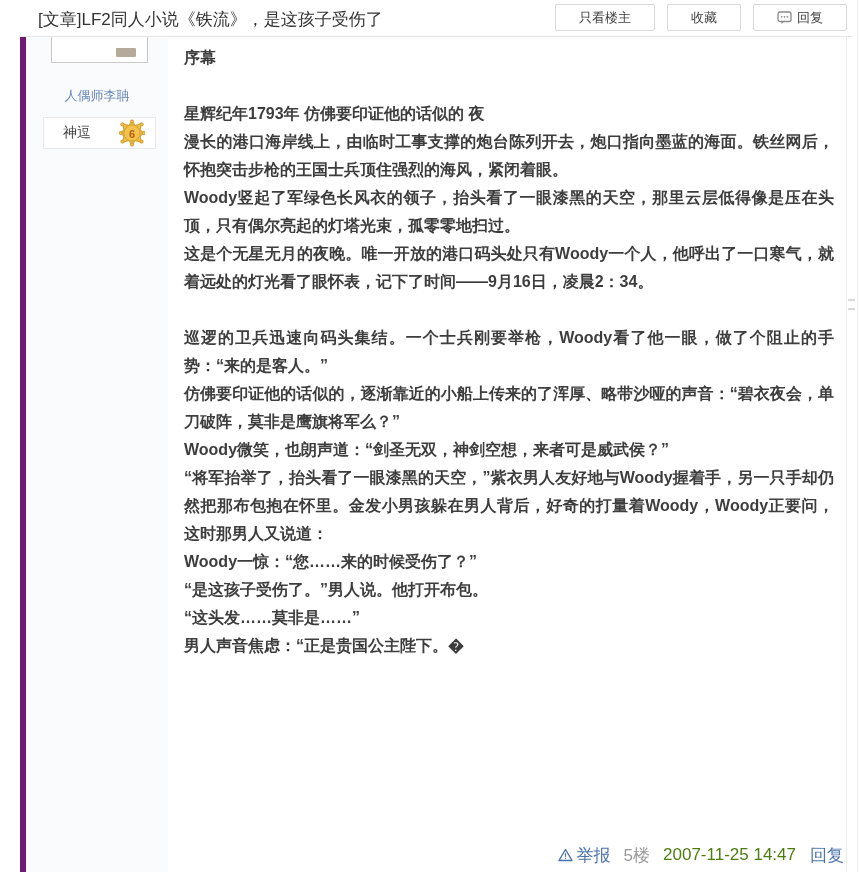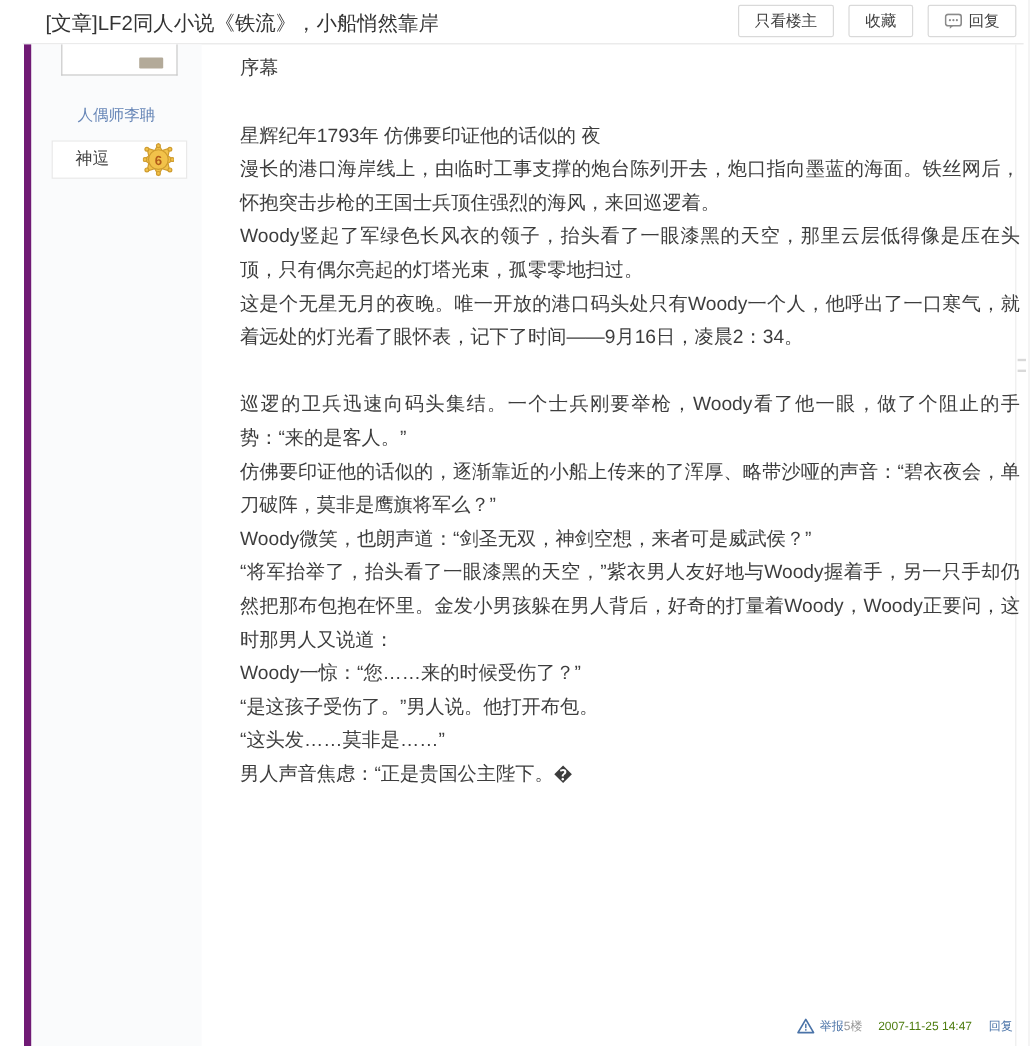--- a/index.html
+++ b/index.html
@@ -7,21 +7,21 @@
     width:861px;height:872px;position:relative;overflow:hidden;
     background:#fff;font-family:"Liberation Sans",sans-serif;
     -webkit-font-smoothing:antialiased;
   }
   
   .header{position:absolute;top:0;left:0;right:0;height:36px;background:#fff;}
   .header-divider{position:absolute;top:36px;left:19px;right:8px;height:1px;background:#e6e6e6;}
   .thread-title{position:absolute;left:38px;top:8px;font-size:17px;color:#333;white-space:nowrap;}
   .header-buttons{position:absolute;right:14px;top:4px;display:flex;gap:12px;}
   .hbtn{
-    height:27px;padding:0 13px;border:1px solid #d9d9d9;border-radius:2px;
+    height:27px;padding:0 23px;border:1px solid #d9d9d9;border-radius:2px;
     background:#fff;font-size:13px;color:#404040;display:flex;align-items:center;gap:5px;
     cursor:pointer;box-sizing:border-box;white-space:nowrap;
   }
   .hbtn svg{display:block;}
   
   .post-right-border{position:absolute;top:37px;bottom:0;left:846px;width:1px;background:#ededed;}
   
   .author-col{position:absolute;top:37px;bottom:0;left:20px;width:148px;background:#fafbfc;border-left:6px solid #701a75;box-sizing:border-box;}
   .avatar-box{
     position:absolute;left:25px;top:0;width:97px;height:26px;background:#fff;
@@ -32,43 +32,43 @@
     position:absolute;left:0;right:0;top:50px;text-align:center;
     font-size:13px;color:#6887b7;cursor:pointer;
   }
   .level-card{
     position:absolute;left:17px;top:80px;width:113px;height:32px;background:#fff;
     border:1px solid #e9e9e9;box-sizing:border-box;display:flex;align-items:center;cursor:pointer;
   }
   .level-title{font-size:14px;color:#404040;margin-left:19px;}
   .level-star{margin-left:auto;margin-right:10px;display:block;}
   
-  .post-body{position:absolute;left:200px;top:44px;width:650px;}
+  .post-body{position:absolute;left:184px;top:44px;width:650px;font-weight:bold;}
   .para{margin:0;min-height:28px;line-height:28px;font-size:16px;color:#3d3d3d;
         word-break:break-all;text-align:justify;text-justify:inter-ideograph;}
   
   .post-footer{
     position:absolute;right:17px;bottom:8px;height:18px;
-    display:flex;align-items:center;font-size:10px;white-space:nowrap;
+    display:flex;align-items:center;font-size:17px;white-space:nowrap;
   }
   .report-link{display:flex;align-items:center;gap:4px;color:#4a73a8;cursor:pointer;}
-  .floor-label{color:#999;}
+  .floor-label{color:#999;margin-left:13px;}
   .post-time{color:#4d7c0f;margin-left:13px;}
   .reply-link{color:#4a73a8;margin-left:14px;cursor:pointer;}
   
   .scroll-track{position:absolute;top:0;bottom:0;right:0;width:3px;background:#fff;border-left:1px solid #ededed;}
   .scroll-dash{position:absolute;right:6px;width:7px;height:2px;background:#d9d9d9;}
   .scroll-dash.d1{top:299px;}
   .scroll-dash.d2{top:308px;}
 </style>
 </head>
 <body>
 
 <div class="header">
-  <div class="thread-title">[文章]LF2同人小说《铁流》，小船悄然靠岸</div>
+  <div class="thread-title">[文章]LF2同人小说《铁流》，是这孩子受伤了</div>
   <div class="header-buttons">
     <button class="hbtn">只看楼主</button>
     <button class="hbtn">收藏</button>
     <button class="hbtn">
       <span>
         <svg width="15" height="14" viewBox="0 0 15 14">
           <rect x="1" y="1" width="13" height="9.5" rx="2" fill="none" stroke="#8a8a8a" stroke-width="1.3"></rect>
           <path d="M4.5 10.5 L4.5 13 L7.5 10.5 Z" fill="#8a8a8a"></path>
           <circle cx="4.6" cy="5.8" r="0.9" fill="#8a8a8a"></circle>
           <circle cx="7.5" cy="5.8" r="0.9" fill="#8a8a8a"></circle>
@@ -104,21 +104,21 @@
       <text x="13" y="18.5" text-anchor="middle" font-size="11" font-weight="bold" fill="#b45d1a" font-family="Liberation Sans, sans-serif">6</text>
     </svg>
   </div>
 </div>
 <div class="post-right-border"></div>
 
 <div class="post-body">
     <p class="para">序幕</p>
     <p class="para"></p>
     <p class="para">星辉纪年1793年 仿佛要印证他的话似的 夜</p>
-    <p class="para">漫长的港口海岸线上，由临时工事支撑的炮台陈列开去，炮口指向墨蓝的海面。铁丝网后，怀抱突击步枪的王国士兵顶住强烈的海风，来回巡逻着。</p>
+    <p class="para">漫长的港口海岸线上，由临时工事支撑的炮台陈列开去，炮口指向墨蓝的海面。铁丝网后，怀抱突击步枪的王国士兵顶住强烈的海风，紧闭着眼。</p>
     <p class="para">Woody竖起了军绿色长风衣的领子，抬头看了一眼漆黑的天空，那里云层低得像是压在头顶，只有偶尔亮起的灯塔光束，孤零零地扫过。</p>
     <p class="para">这是个无星无月的夜晚。唯一开放的港口码头处只有Woody一个人，他呼出了一口寒气，就着远处的灯光看了眼怀表，记下了时间——9月16日，凌晨2：34。</p>
     <p class="para"></p>
     <p class="para">巡逻的卫兵迅速向码头集结。一个士兵刚要举枪，Woody看了他一眼，做了个阻止的手势：“来的是客人。”</p>
     <p class="para">仿佛要印证他的话似的，逐渐靠近的小船上传来的了浑厚、略带沙哑的声音：“碧衣夜会，单刀破阵，莫非是鹰旗将军么？”</p>
     <p class="para">Woody微笑，也朗声道：“剑圣无双，神剑空想，来者可是威武侯？”</p>
     <p class="para">“将军抬举了，抬头看了一眼漆黑的天空，”紫衣男人友好地与Woody握着手，另一只手却仍然把那布包抱在怀里。金发小男孩躲在男人背后，好奇的打量着Woody，Woody正要问，这时那男人又说道：</p>
     <p class="para">Woody一惊：“您……来的时候受伤了？”</p>
     <p class="para">“是这孩子受伤了。”男人说。他打开布包。</p>
     <p class="para">“这头发……莫非是……”</p>

